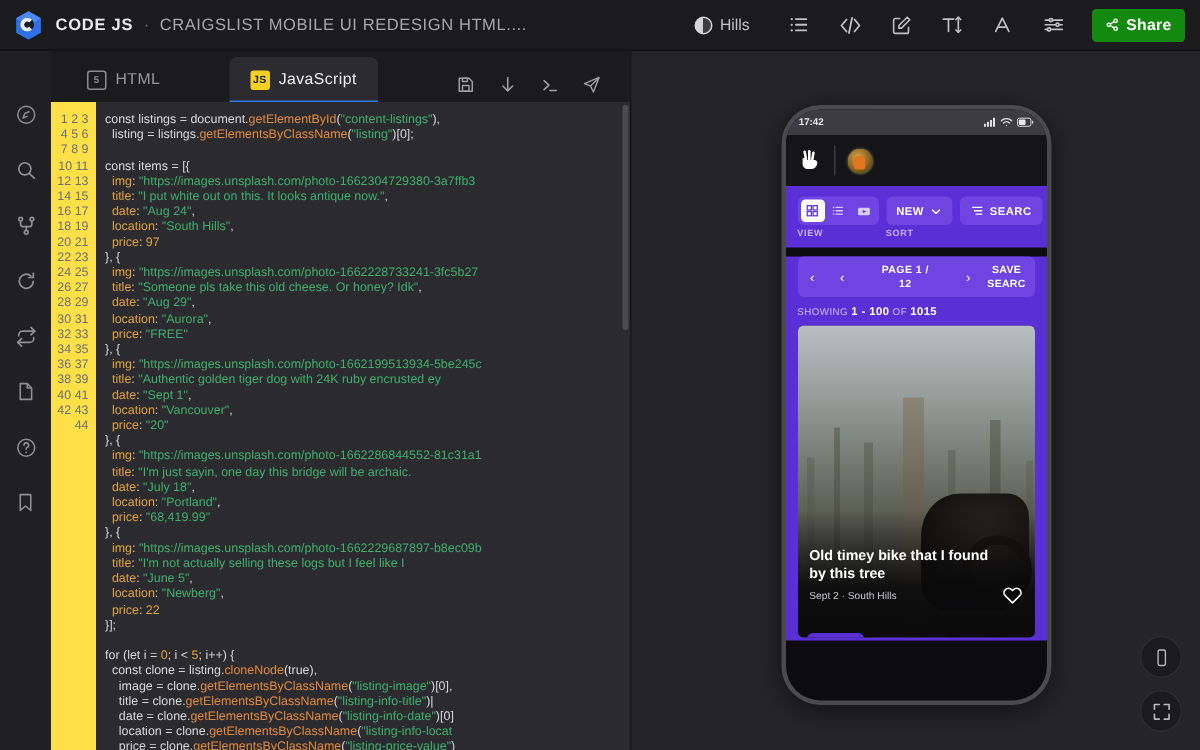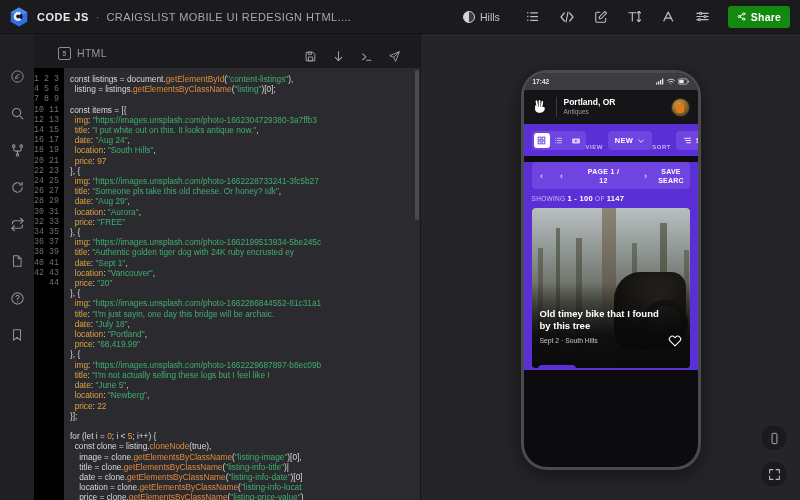--- a/index.html
+++ b/index.html
@@ -67,22 +67,22 @@
     display: flex; align-items: center; justify-content: center; color: #1b1b1d;
   }
   .tag-outline { border: 1.3px solid #8c8c93; color: #8c8c93; background: none; font-size: 6.5px; }
   .tag-js { background: #f2d024; }
   .tab-tools { margin-left: auto; display: flex; align-items: center; padding-right: 14px; gap: 4px; }
   .tt-icon { width: 24px; height: 24px; display:flex; align-items:center; justify-content:center; color: #a0a0a7; }
 
   .code-wrap { flex: 1; background: #2b2b2f; overflow: hidden; position: relative; display: flex; }
   .gutter {
     width: 30px; min-width: 30px; text-align: right; padding: 6px 5px 0 0;
-    color: #6f6f77; font-family: Liberation Mono, monospace; font-size: 8.3px; line-height: 10.2px;
-    user-select: none; background: #000000;
+    color: #6f6f77; font-family: Liberation Sans, sans-serif; font-size: 8.3px; line-height: 10.2px;
+    user-select: none; background: #fde047;
   }
   .code {
     flex: 1; padding: 6px 0 0 6px; overflow: hidden; white-space: pre;
     font-family: Liberation Sans, sans-serif; font-size: 8.3px; line-height: 10.2px;
     color: #d8d8dc;
   }
   .code .kw { color: #d8d8dc; }
   .code .fn { color: #e08a3c; }
   .code .str { color: #3fae6e; }
   .code .prop { color: #e0a33c; }
@@ -130,40 +130,40 @@
   }
 
   .ph-purple { background: #5b2fd6; padding: 7px 8px 6px; }
   .search {
     background: #6f44e0; border-radius: 4px; height: 22px;
     display: flex; align-items: center; padding: 0 8px; margin-bottom: 7px;
   }
   .search span { color: #b9a3f2; font-size: 8px; flex: 1; }
 
   .ctrl-row { display: flex; gap: 5px; align-items: flex-start; }
-  .ctrl-group { display: flex; flex-direction: row; align-items: flex-end; }
+  .ctrl-group { display: flex; flex-direction: column; align-items: flex-start; }
   .seg { background: #6f44e0; border-radius: 4px; height: 19px; display: flex; align-items: center; padding: 2px; gap: 1px; }
   .seg-item { width: 16px; height: 15px; display: flex; align-items: center; justify-content: center; color: #d9ccfa; border-radius: 3px; }
   .seg-item.on { background: #fff; color: #5b2fd6; }
   .pill {
     background: #6f44e0; border-radius: 4px; height: 19px; display: flex; align-items: center;
     padding: 0 7px; gap: 4px; color: #fff; font-size: 7.5px; font-weight: bold; letter-spacing: .3px;
     white-space: nowrap; overflow: hidden;
   }
   .ctrl-label { color: #c4b2f5; font-size: 6px; font-weight: bold; letter-spacing: .5px; margin-top: 3px; }
 
   .pager { background: #6f44e0; border-radius: 4px; margin: 6px 8px 0; height: 27px; display: flex; align-items: center; overflow: hidden; }
   .pg-btn { width: 20px; height: 27px; display: flex; align-items: center; justify-content: center; color: #fff; font-size: 9px; }
   .pg-num { flex: 1; text-align: center; color: #fff; font-size: 7px; font-weight: bold; line-height: 9px; letter-spacing: .3px; }
   .pg-save { color: #fff; font-size: 7px; font-weight: bold; text-align: center; line-height: 9px; padding-right: 3px; width: 34px; letter-spacing: .2px; }
 
   .showing { padding: 5px 8px 5px; color: #c9bbf3; font-size: 6.5px; letter-spacing: .3px; }
   .showing b { color: #fff; font-size: 7.5px; }
 
-  .card { margin: 0 8px; border-radius: 4px; overflow: hidden; position: relative; height: 160px; }
+  .card { margin: 0 8px; border-radius: 4px; overflow: hidden; position: relative; height: 208px; }
   .card-img { position: absolute; inset: 0; background: #3b3f3a; }
   .fog { position:absolute; inset:0; background: linear-gradient(180deg,#b9bfc0 0%, #8d9591 28%, #5d5f53 60%, #2f2b22 100%); }
   .tree { position: absolute; bottom: 0; background: linear-gradient(180deg,#6b6f63,#2a2a20); }
   .bike {
     position: absolute; right: 4px; bottom: 18px; width: 72px; height: 78px;
     background: radial-gradient(ellipse at 60% 40%, #2a2622, #13110e 70%);
     border-radius: 36% 20% 30% 24%;
   }
   .wheel { position:absolute; border-radius:50%; border: 6px solid #17150f; }
   .card-grad { position: absolute; left:0; right:0; bottom: 0; height: 85px; background: linear-gradient(180deg, rgba(8,8,10,0) 0%, rgba(8,8,10,.88) 62%, rgba(8,8,10,.95) 100%); }
@@ -325,20 +325,24 @@
             <path d="M6 3h12v18l-6-5-6 5z"></path>
           </svg>
       </div>
     </div>
 
     <div class="editor-col">
       <div class="tabbar">
         <div class="tab">
           <span class="tag tag-outline">5</span>
           <span>HTML</span>
+        </div>
+        <div class="tab active">
+          <span class="tag tag-js">JS</span>
+          <span>JavaScript</span>
         </div>
 
         <div class="tab-tools">
           <div class="tt-icon">
             <svg width="13" height="13" viewBox="0 0 24 24" fill="none" stroke="currentColor" stroke-width="1.8" stroke-linejoin="round">
                 <path d="M4 4h12l4 4v12H4z"></path>
                 <rect x="8" y="13" width="8" height="7"></rect>
                 <rect x="8" y="4" width="6" height="4"></rect>
               </svg>
           </div>
@@ -486,24 +490,20 @@
           <div class="ph-header">
             <div class="ph-logo">
               <svg width="16" height="16" viewBox="0 0 24 24" fill="currentColor">
                 <rect x="6" y="2" width="2.6" height="10" rx="1.3" transform="rotate(-10 7.3 7)"></rect>
                 <rect x="10" y="1.5" width="2.6" height="10.5" rx="1.3"></rect>
                 <rect x="13.6" y="3" width="2.6" height="9" rx="1.3" transform="rotate(10 14.9 7.5)"></rect>
                 <path d="M4.6 10.5c0-1 1.6-1.4 2.2-.5l1 1.6h8.7c1.6 0 2.8 1.2 2.8 2.8 0 3.2-2.6 6.1-6.3 6.1H9.6c-2.8 0-5-2.2-5-5z"></path>
               </svg>
             </div>
             <div class="ph-divider"></div>
-            <div class="ph-loc">
-              <div class="ph-city">Portland, OR</div>
-              <div class="ph-cat">Antiques</div>
-            </div>
             <div class="avatar"></div>
           </div>
 
           <div class="ph-purple">
 
             <div class="ctrl-row">
               <div class="ctrl-group">
                 <div class="seg">
                   <div class="seg-item on">
                     <svg width="9" height="9" viewBox="0 0 24 24" fill="none" stroke="currentColor" stroke-width="2.2">
@@ -568,21 +568,21 @@
               <div class="pg-save">
                 <div>SAVE</div>
                 <div>SEARC</div>
               </div>
             </div>
 
             <div class="showing">
               <span>SHOWING</span>
               <b>1 - 100</b>
               <span>OF</span>
-              <b>1147</b>
+              <b>1015</b>
             </div>
 
             <div class="card">
               <div class="card-img">
                 <div class="fog"></div>
                 <div class="tree" style="left:6px;width:5px;height:120px;"></div>
                 <div class="tree" style="left:24px;width:4px;height:140px;"></div>
                 <div class="tree" style="left:44px;width:6px;height:130px;"></div>
                 <div class="tree" style="left:70px;width:14px;height:160px;background:linear-gradient(180deg,#8a8577,#3a3428);"></div>
                 <div class="tree" style="left:100px;width:5px;height:125px;"></div>

